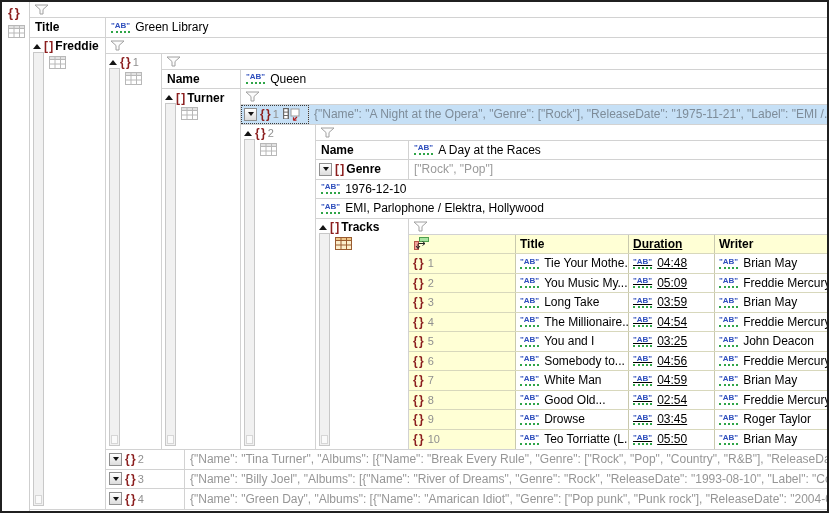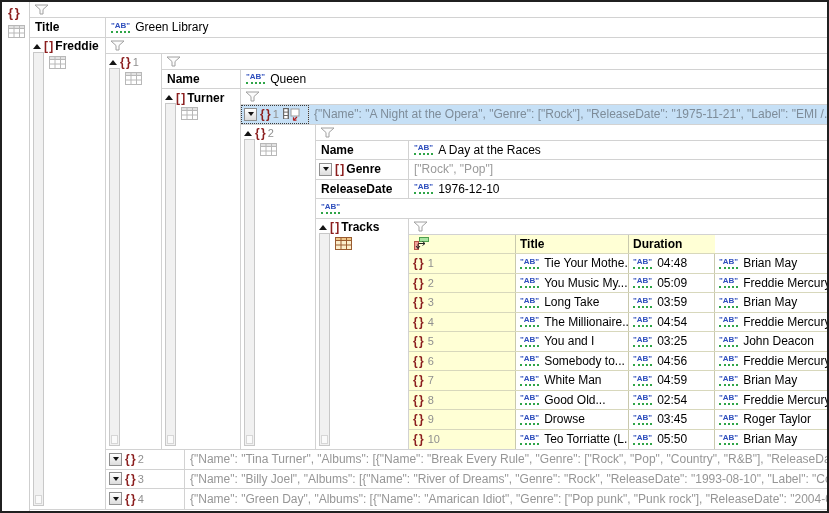--- a/index.html
+++ b/index.html
@@ -61,21 +61,21 @@
              padding-left:3px; border-right:1px solid #d2d2d2; }
   .sel .prev { color:#7E8C99; }
 
   .trow .tcell { border-right:1px solid #C9C9AE; }
   .trow { border-bottom:1px solid #D8D8BC; }
   .tcell { flex:none; display:flex; align-items:center; gap:5px; height:100%;
            padding-left:4px; overflow:hidden; white-space:nowrap; }
   .tcell:last-child { border-right:none; }
   .tc-idx { width:107px; background:#FFFFD5; }
   .tc-title { width:113px; }
-  .tc-dur { width:86px; }
+  .tc-dur { width:86px;text-decoration:underline; }
   .tc-writer { flex:1; min-width:0; }
   .thead .tcell { background:#FFFFD5; font-weight:bold; }
   svg { display:block; flex:none; }
 </style>
 </head>
 <body>
 
 <div class="app">
 
   <div class="rootcol">
@@ -253,32 +253,30 @@
                           </span>
                         <span class="brc">[ ]</span>
                         <span class="keytxt">Genre</span>
                       </div>
                       <div class="cell valcell">
                         <span class="gray">["Rock", "Pop"]</span>
                       </div>
                     </div>
 
                     <div class="row">
-                      <div class="cell keycell w-l5">
-                        <span class="keytxt">ReleaseDate</span>
-                      </div>
                       <div class="cell valcell">
                         <span class="ab">"AB"</span>
                         <span>1976-12-10</span>
                       </div>
                     </div>
 
                     <div class="row">
                       <div class="cell valcell">
                         <span class="ab">"AB"</span>
+                        <span>EMI, Parlophone / Elektra, Hollywood</span>
                       </div>
                     </div>
 
                     <div class="block">
                       <div class="ncol w-l5">
                         <div class="nhead">
                           <span class="tri-up"></span>
                           <span class="brc">[ ]</span>
                           <span class="keytxt">Tracks</span>
                         </div>
@@ -308,20 +306,23 @@
                               <path d="M12 7.5 l-2.5 -2 M12 7.5 l-2.5 2" fill="none" stroke="#222222"></path>
                               <path d="M5 12.5 l-2 -2.5 M5 12.5 l2 -2.5" fill="none" stroke="#222222"></path>
                             </svg>
                           </div>
                           <div class="tcell tc-title">
                             <span>Title</span>
                           </div>
                           <div class="tcell tc-dur">
                             <span>Duration</span>
                           </div>
+                          <div class="tcell tc-writer">
+                            <span>Writer</span>
+                          </div>
                         </div>
 
                         <div class="row trow">
                           <div class="tcell tc-idx">
                               <span class="brc">{ }</span>
                               <span class="idx">1</span>
                             </div>
                           <div class="tcell tc-title">
                               <span class="ab">"AB"</span>
                               <span>Tie Your Mothe...</span>

